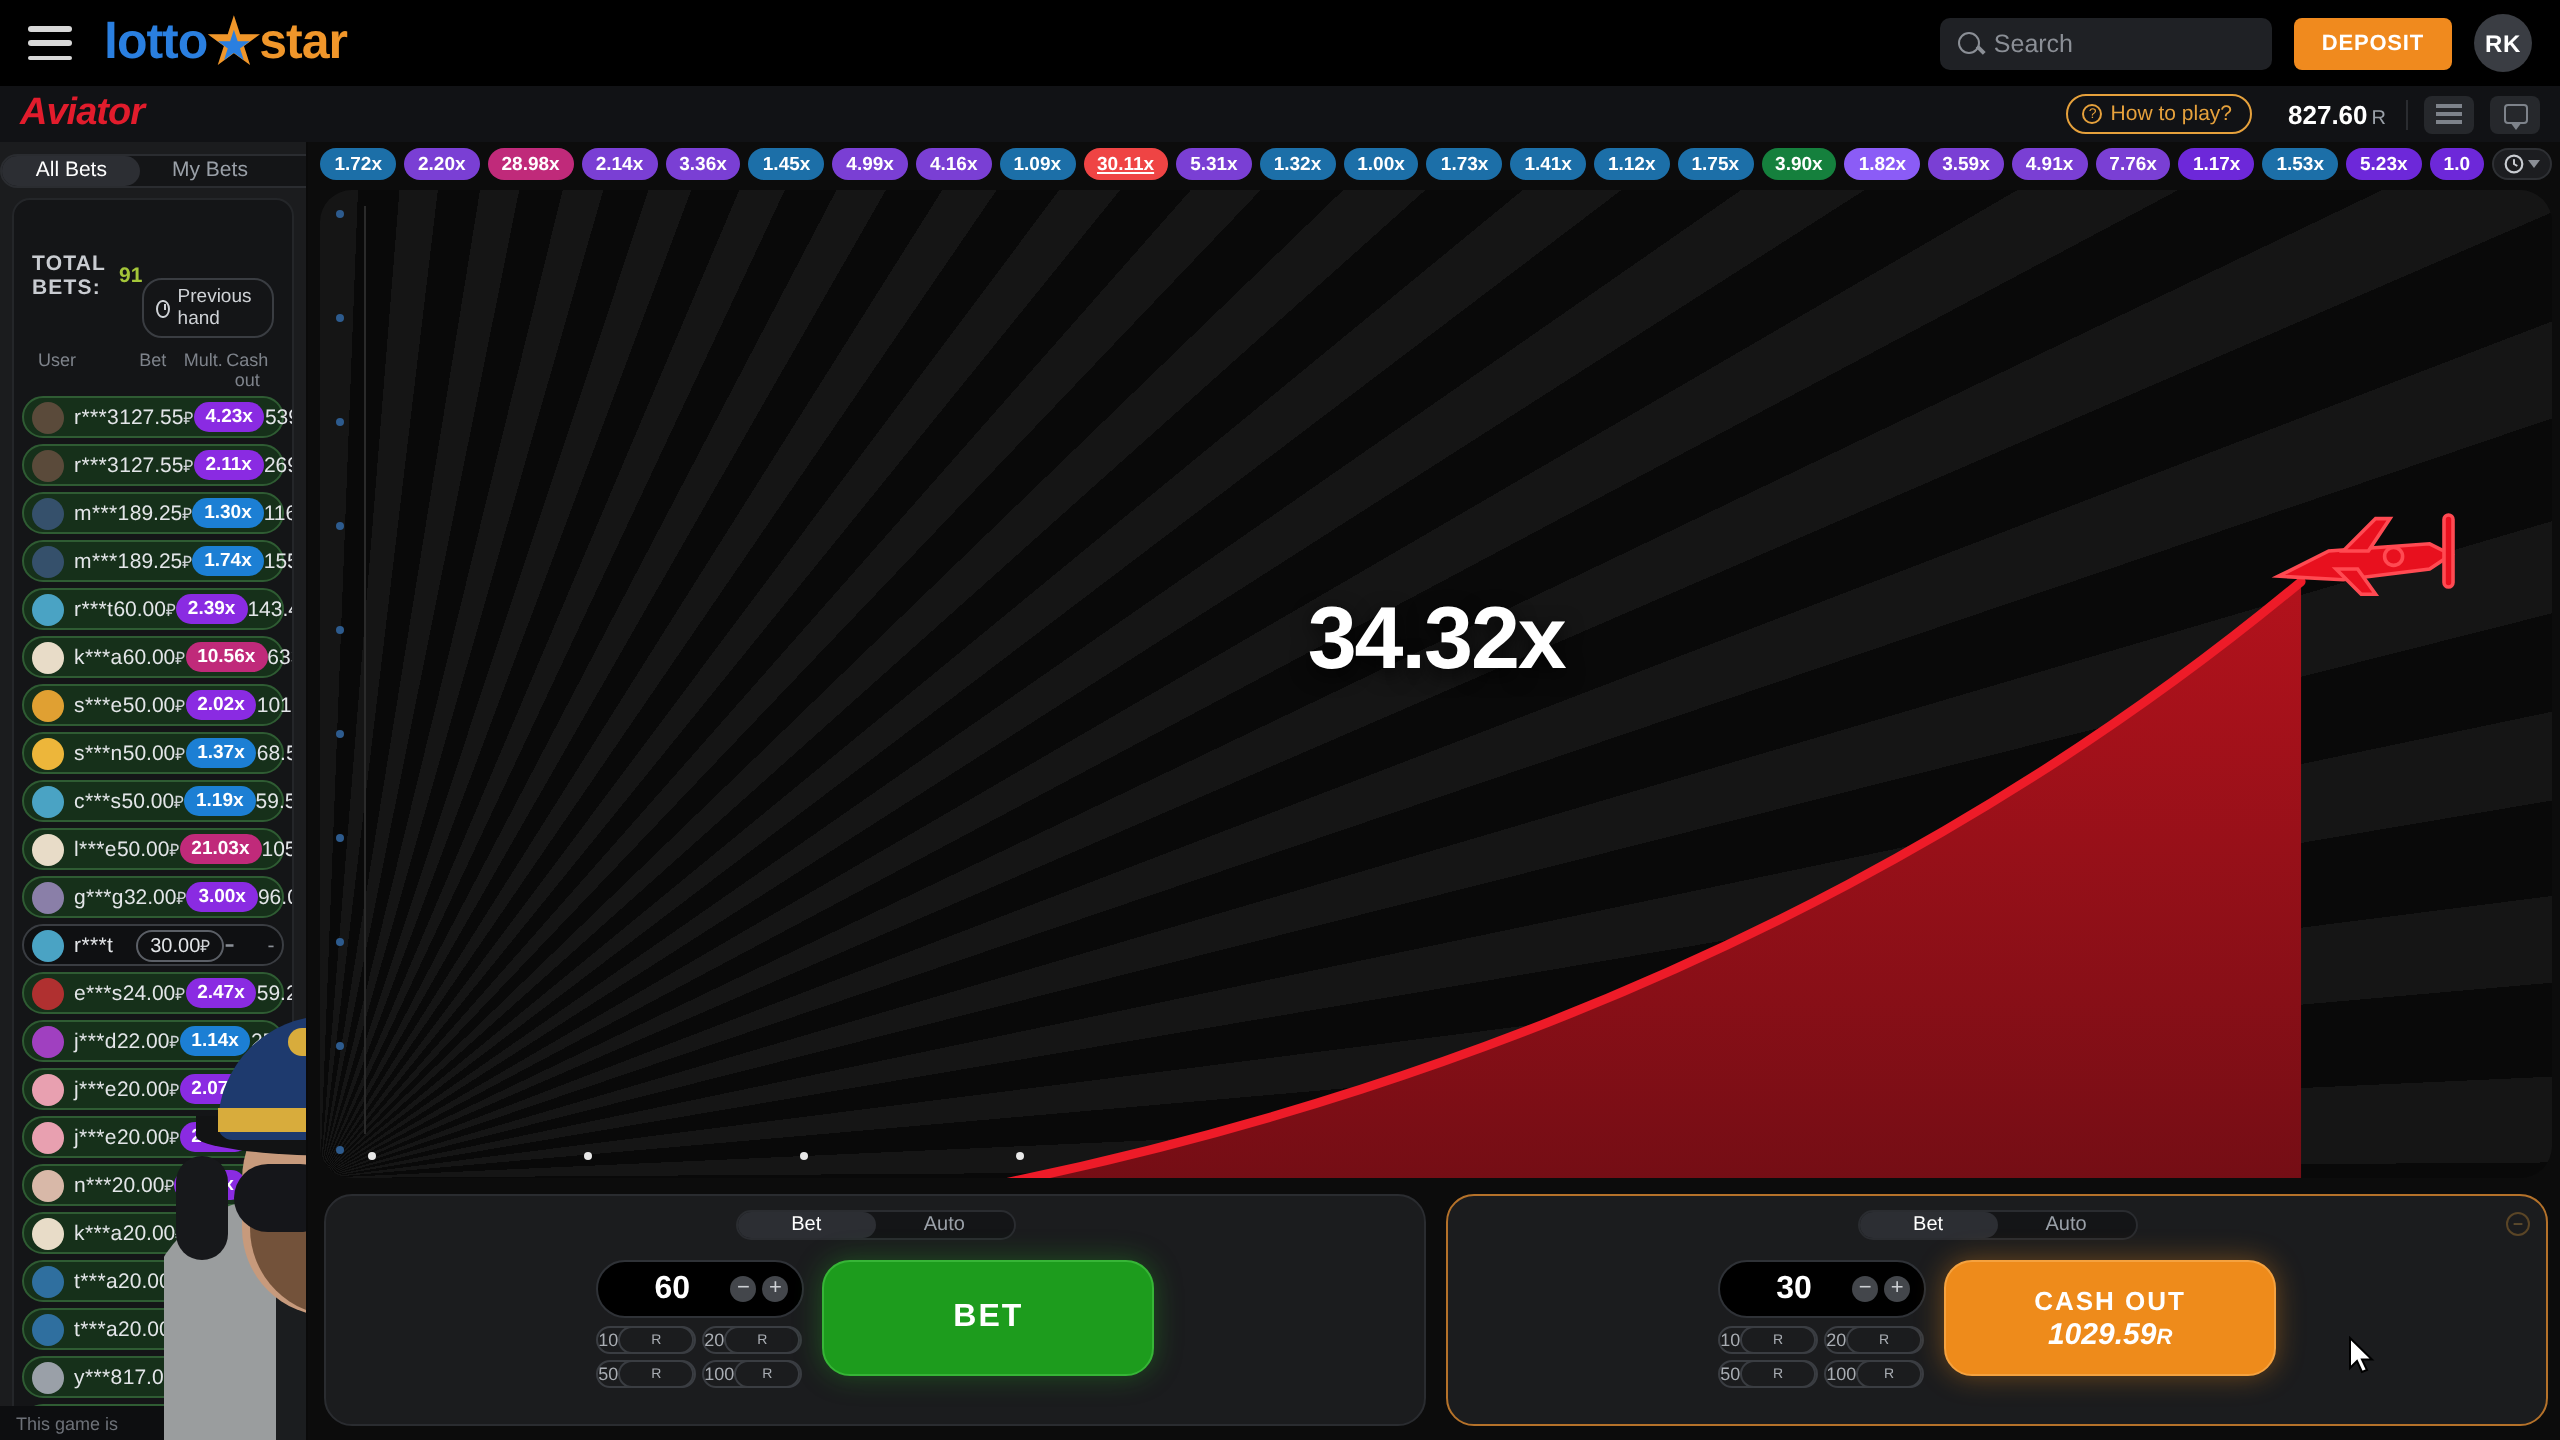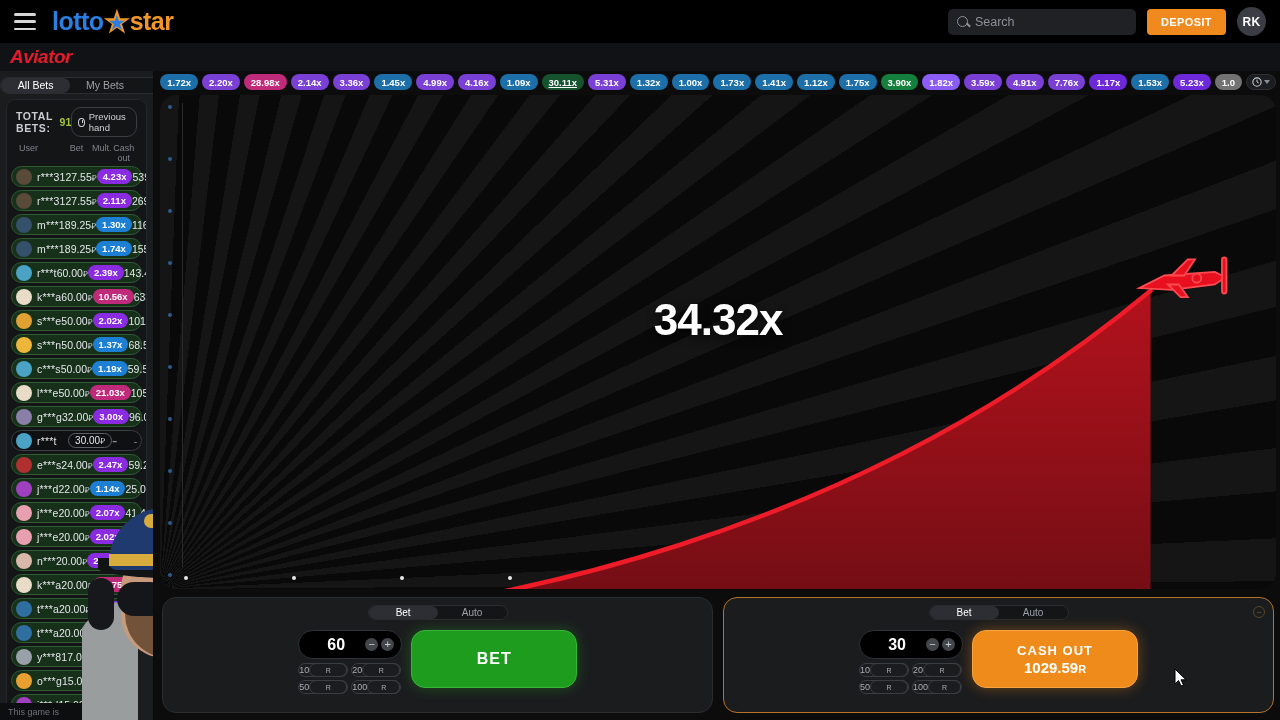--- a/index.html
+++ b/index.html
@@ -22,21 +22,21 @@
   .logo { display: flex; align-items: center; font-size: 25px; font-weight: bold;
           letter-spacing: -0.5px; }
   .logo .lotto { color: #2a7fe0; }
   .logo .star-wrap { position: relative; width: 30px; height: 28px; margin: 0 -2px; }
   .logo .starglyph { position: absolute; inset: 0; color: #f0962a; font-size: 30px;
                      line-height: 28px; text-align: center; }
   .logo .starglyph2 { position: absolute; inset: 0; color: #2a7fe0; font-size: 18px;
                       line-height: 30px; text-align: center; }
   .logo .star { color: #f0962a; }
   .hdr-right { margin-left: auto; display: flex; align-items: center; gap: 11px; }
-  .searchbox { width: 188px; height: 26px; background: #1f2125; border-radius: 5px;
+  .searchbox { width: 166px; height: 26px; background: #1f2125; border-radius: 5px;
                display: flex; align-items: center; padding: 0 9px; gap: 7px; }
   .searchbox .mag { width: 11px; height: 11px; border: 1.6px solid #8b8f96;
                     border-radius: 50%; position: relative; flex: none; }
   .searchbox .mag::after { content:""; position: absolute; width: 5px; height: 1.6px;
                     background: #8b8f96; transform: rotate(45deg); right: -4px; bottom: 0px; }
   .searchbox input { background: none; border: none; outline: none; color: #cfd2d6;
                      font-size: 12.5px; font-family: "Liberation Sans", sans-serif; width: 100%; }
   .searchbox input::placeholder { color: #8b8f96; }
   .deposit-btn { background: #f08a1e; color: #fff; font-size: 11px; font-weight: bold;
                  letter-spacing: .4px; padding: 7px 14px; border-radius: 4px; border: none;
@@ -79,21 +79,21 @@
   .bet-tabs div { flex: 1; text-align: center; font-size: 10.5px; color: #9aa0a8; cursor: pointer;
                   line-height: 15px; border-radius: 8px; }
   .bet-tabs div.active { background: #2c2e33; color: #fff; }
   .bets-inner { margin: 0 6px; background: #141517; border: 1px solid #242629; border-radius: 9px;
                 flex: 1; display: flex; flex-direction: column; overflow: hidden; }
   .total-row { display: flex; align-items: center; padding: 7px 9px 5px; }
   .total-label { font-size: 10.5px; color: #c9ccd1; letter-spacing: .6px; font-weight: bold; }
   .total-count { color: #a4c639; font-size: 10.5px; font-weight: bold; margin-left: 4px; }
   .prev-hand { margin-left: auto; border: 1px solid #3a3d42; border-radius: 10px; color: #cfd2d6;
                font-size: 9.5px; padding: 3px 8px 3px 6px; display: flex; align-items: center;
-               gap: 4px; cursor: pointer; }
+               gap: 4px; cursor: pointer; margin-top: 32px; }
   .clockico { width: 9px; height: 9px; border: 1.3px solid #cfd2d6; border-radius: 50%; position: relative; }
   .clockico::after { content:""; position:absolute; left: 2.8px; top: 1.4px; width: 1.1px; height: 3px;
               background: #cfd2d6; }
   .col-head { display: flex; padding: 1px 12px 3px; font-size: 9px; color: #7e838b; }
   .col-head .c1 { width: 95px; }
   .col-head .c2 { width: 60px; text-align: center; }
   .col-head .c3 { width: 50px; text-align: center; }
   .col-head .c4 { flex: 1; text-align: center; }
   .rows { flex: 1; overflow: hidden; padding: 0 4px; }
   .brow { display: flex; align-items: center; height: 21px; margin-bottom: 3px;
@@ -190,21 +190,21 @@
   .quick { display: flex; flex-wrap: wrap; gap: 3px; margin-top: 4px; }
   .quick span { width: 50px; height: 14px; border: 1px solid #3a3d42; border-radius: 7px;
                 font-size: 9px; color: #a9adb3; display: flex; align-items: center;
                 justify-content: center; cursor: pointer; }
   .bigbtn { width: 166px; height: 58px; border-radius: 14px; display: flex; flex-direction: column;
             align-items: center; justify-content: center; cursor: pointer; }
   .bigbtn.bet { background: #1d9c1d; border: 1px solid #37b537; box-shadow: 0 0 14px rgba(40,180,40,.35); }
   .bigbtn.bet span { color: #fff; font-size: 16px; font-weight: bold; letter-spacing: 1px; }
   .bigbtn.cash { background: #ee8b1b; border: 1px solid #f5a23f; box-shadow: 0 0 14px rgba(238,139,27,.4); }
   .bigbtn.cash .t { color: #fff; font-size: 13px; font-weight: bold; letter-spacing: 1px; }
-  .bigbtn.cash .v { color: #fff; font-size: 15px; font-weight: bold; margin-top: 1px; }
+  .bigbtn.cash .v { color: #fff; font-size: 15px; font-weight: bold; margin-top: 1px; font-style: italic; }
   .bigbtn.cash .v .cur { font-size: 11px; }
   .p-minus { position: absolute; right: 8px; top: 8px; width: 12px; height: 12px;
              border: 1px solid #5a4526; border-radius: 50%; color: #7a5f33; font-size: 9px;
              line-height: 10px; text-align: center; cursor: pointer; }
   .cursor { position: absolute; left: 1174px; top: 668px; z-index: 60; }
 </style>
 </head>
 <body>
 
 <div class="app">
@@ -228,20 +228,40 @@
         <span class="mag"></span>
         <input placeholder="Search" style="">
       </div>
       <button class="deposit-btn">DEPOSIT</button>
       <div class="avatar">RK</div>
     </div>
   </div>
 
   <div class="aviator-bar">
     <div class="aviator-logo">Aviator</div>
+    <div class="av-right">
+      <div class="howto">
+        <span class="q">?</span>
+        <span>How to play?</span>
+      </div>
+      <div class="balance">
+        <span>827.60</span>
+        <span class="cur">R</span>
+      </div>
+      <div class="icobtn">
+        <span class="bars">
+            <i></i>
+            <i></i>
+            <i></i>
+          </span>
+      </div>
+      <div class="icobtn">
+          <span class="chatico"></span>
+        </div>
+    </div>
   </div>
 
   <div class="body-wrap">
 
     <div class="bets-panel">
       <div class="bet-tabs" id="bet-tabs">
           <div class="active">All Bets</div>
           <div>My Bets</div>
           <div>Top</div>
         </div>
@@ -494,37 +514,37 @@
       <div class="hist-bar" id="hist-bar">
           <span class="hpill" style="background: rgb(28, 111, 168);">1.72x</span>
           <span class="hpill" style="background: rgb(122, 63, 212);">2.20x</span>
           <span class="hpill" style="background: rgb(192, 42, 122);">28.98x</span>
           <span class="hpill" style="background: rgb(122, 63, 212);">2.14x</span>
           <span class="hpill" style="background: rgb(122, 63, 212);">3.36x</span>
           <span class="hpill" style="background: rgb(28, 111, 168);">1.45x</span>
           <span class="hpill" style="background: rgb(122, 63, 212);">4.99x</span>
           <span class="hpill" style="background: rgb(122, 63, 212);">4.16x</span>
           <span class="hpill" style="background: rgb(28, 111, 168);">1.09x</span>
-          <span class="hpill" style="background: #14532d; text-decoration: underline;">30.11x</span>
+          <span class="hpill" style="background: #ef4444; text-decoration: underline;">30.11x</span>
           <span class="hpill" style="background: rgb(122, 63, 212);">5.31x</span>
           <span class="hpill" style="background: rgb(28, 111, 168);">1.32x</span>
           <span class="hpill" style="background: rgb(28, 111, 168);">1.00x</span>
           <span class="hpill" style="background: rgb(28, 111, 168);">1.73x</span>
           <span class="hpill" style="background: rgb(28, 111, 168);">1.41x</span>
           <span class="hpill" style="background: rgb(28, 111, 168);">1.12x</span>
           <span class="hpill" style="background: rgb(28, 111, 168);">1.75x</span>
           <span class="hpill" style="background: #15803d;">3.90x</span>
           <span class="hpill" style="background: #8b5cf6;">1.82x</span>
           <span class="hpill" style="background: rgb(122, 63, 212);">3.59x</span>
           <span class="hpill" style="background: rgb(122, 63, 212);">4.91x</span>
           <span class="hpill" style="background: rgb(122, 63, 212);">7.76x</span>
           <span class="hpill" style="background: #6d28d9;">1.17x</span>
           <span class="hpill" style="background: rgb(28, 111, 168);">1.53x</span>
           <span class="hpill" style="background: #6d28d9;">5.23x</span>
-          <span class="hpill" style="background: #737373;">1.0</span>
+          <span class="hpill" style="background: #6d28d9;">1.0</span>
           <div class="hist-toggle">
             <svg width="10" height="10" viewBox="0 0 12 12">
               <circle cx="6" cy="6" r="5" fill="none" stroke="#c9ccd1" stroke-width="1.3"></circle>
               <path d="M6,3.2 L6,6 L8,7.2" stroke="#c9ccd1" stroke-width="1.2" fill="none"></path>
             </svg>
             <span class="chev"></span>
           </div>
         </div>
 
       <div class="canvas-wrap">

